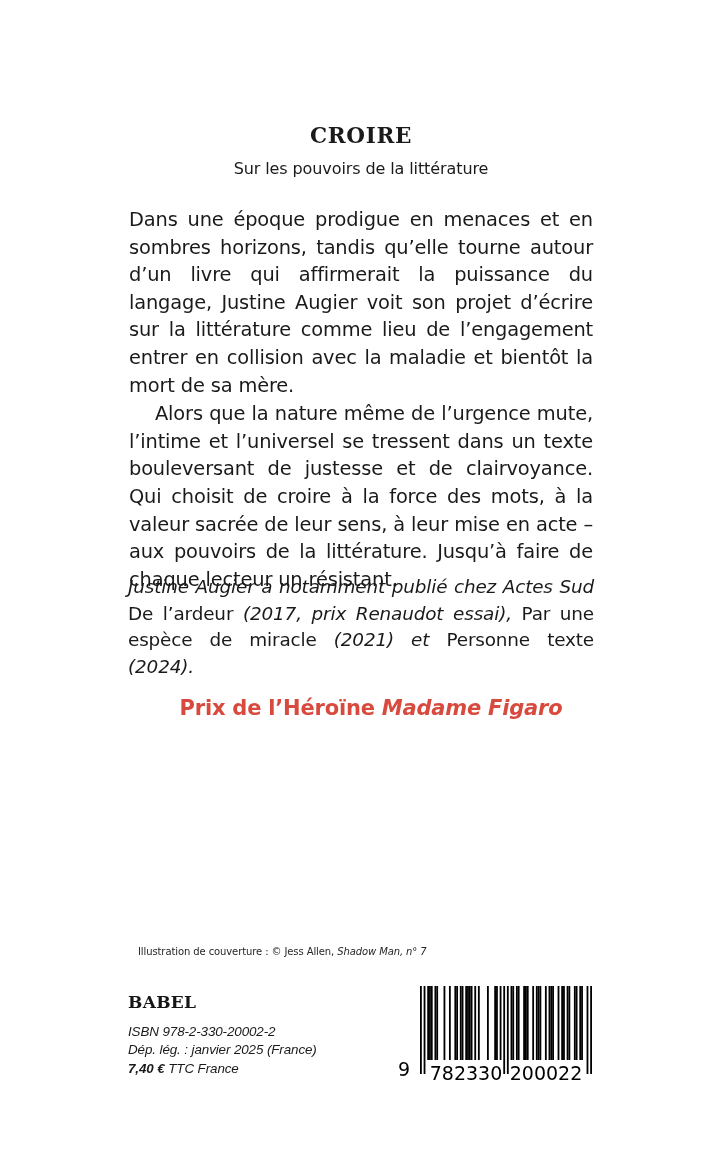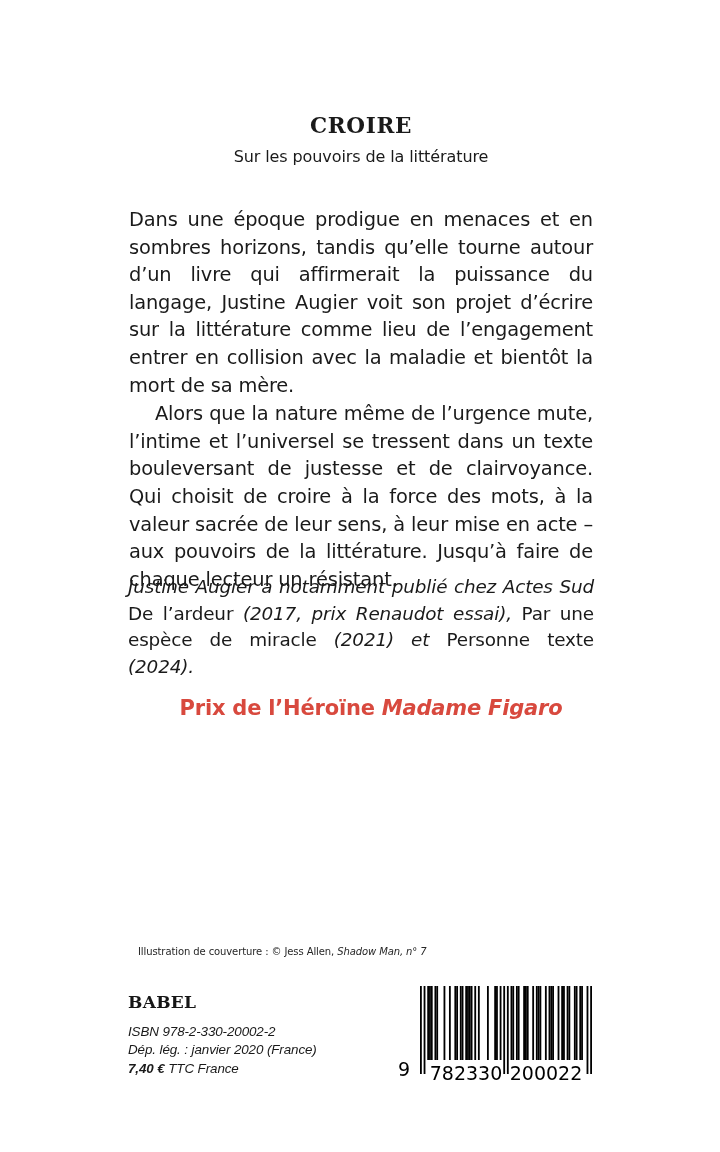--- a/index.html
+++ b/index.html
@@ -31,21 +31,21 @@
     top: 112px;
     width: 470px;
     text-align: center;
   }
   .main-title {
     font-family: "DejaVu Serif", "Liberation Serif", serif;
     font-weight: bold;
     font-size: 21.5px;
     letter-spacing: 0.7px;
     color: #1a1a1a;
-    margin: 2px;
+    margin: 12px;
     line-height: 1.1;
   }
   .subtitle {
     font-family: "DejaVu Sans", sans-serif;
     font-weight: 400;
     font-size: 16px;
     color: #1a1a1a;
     margin: 10px 0 0 0;
     line-height: 1.15;
     letter-spacing: -0.1px;
@@ -195,21 +195,21 @@
   </div>
 
   <div class="prize"><span>Prix de l’Héroïne </span><span class="award-title">Madame Figaro</span></div>
 
   <div class="credit"><span>Illustration de couverture : © Jess Allen, </span><i>Shadow Man, n° 7</i></div>
 
   <div class="imprint">
     <div class="imprint-name">Babel</div>
     <div class="imprint-meta">
       <div>ISBN 978-2-330-20002-2</div>
-      <div>Dép. lég. : janvier 2020 (France)</div>
+      <div>Dép. lég. : janvier 2025 (France)</div>
       <div><span class="price-bold">7,40 €</span><span> TTC France</span></div>
     </div>
   </div>
 
   <div class="barcode-wrap">
     <div class="barcode-lead">9</div>
     <div class="barcode-bars">
       <svg width="172" height="98" viewBox="0 0 172 98" xmlns="http://www.w3.org/2000/svg">
         <rect x="0" y="0" width="172" height="98" fill="#ffffff"></rect>
         <g fill="#000000" id="bars">

